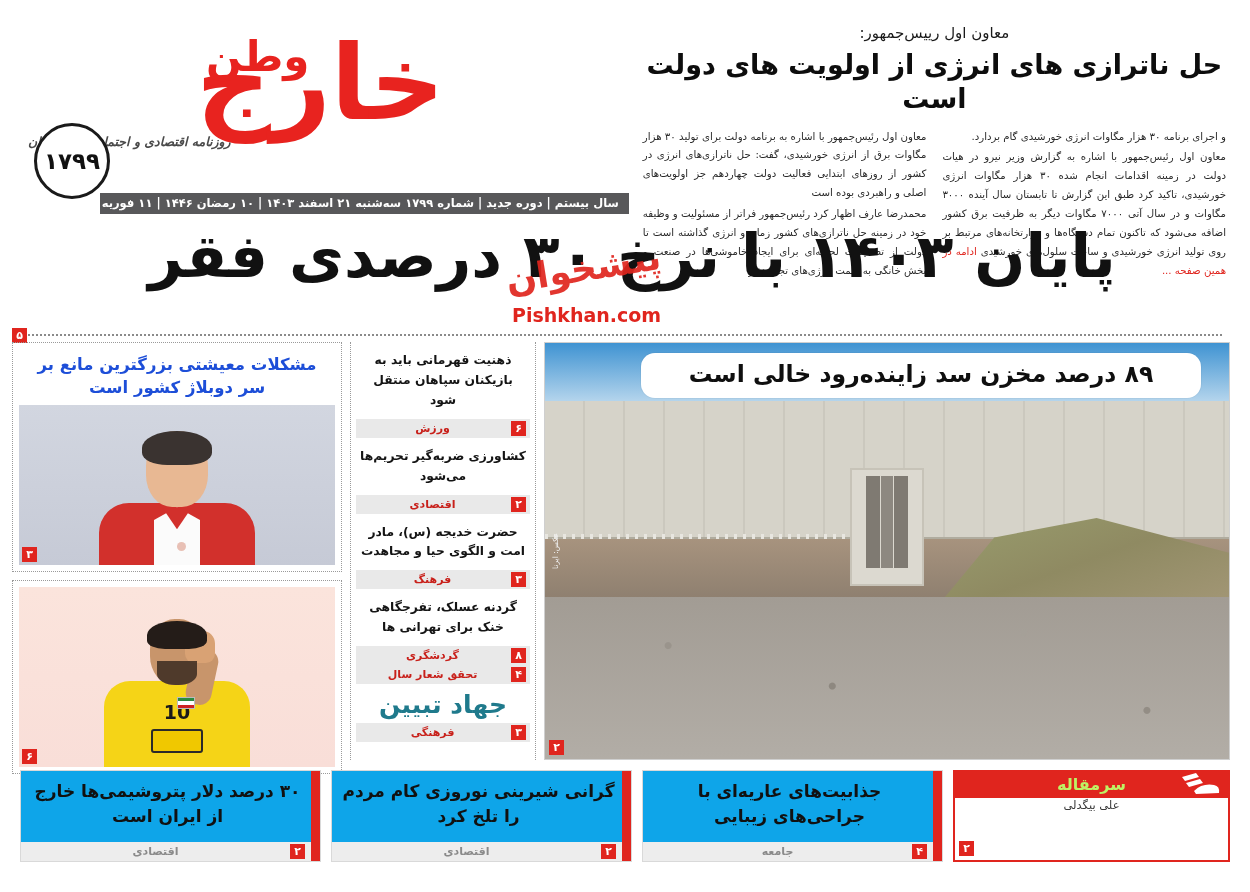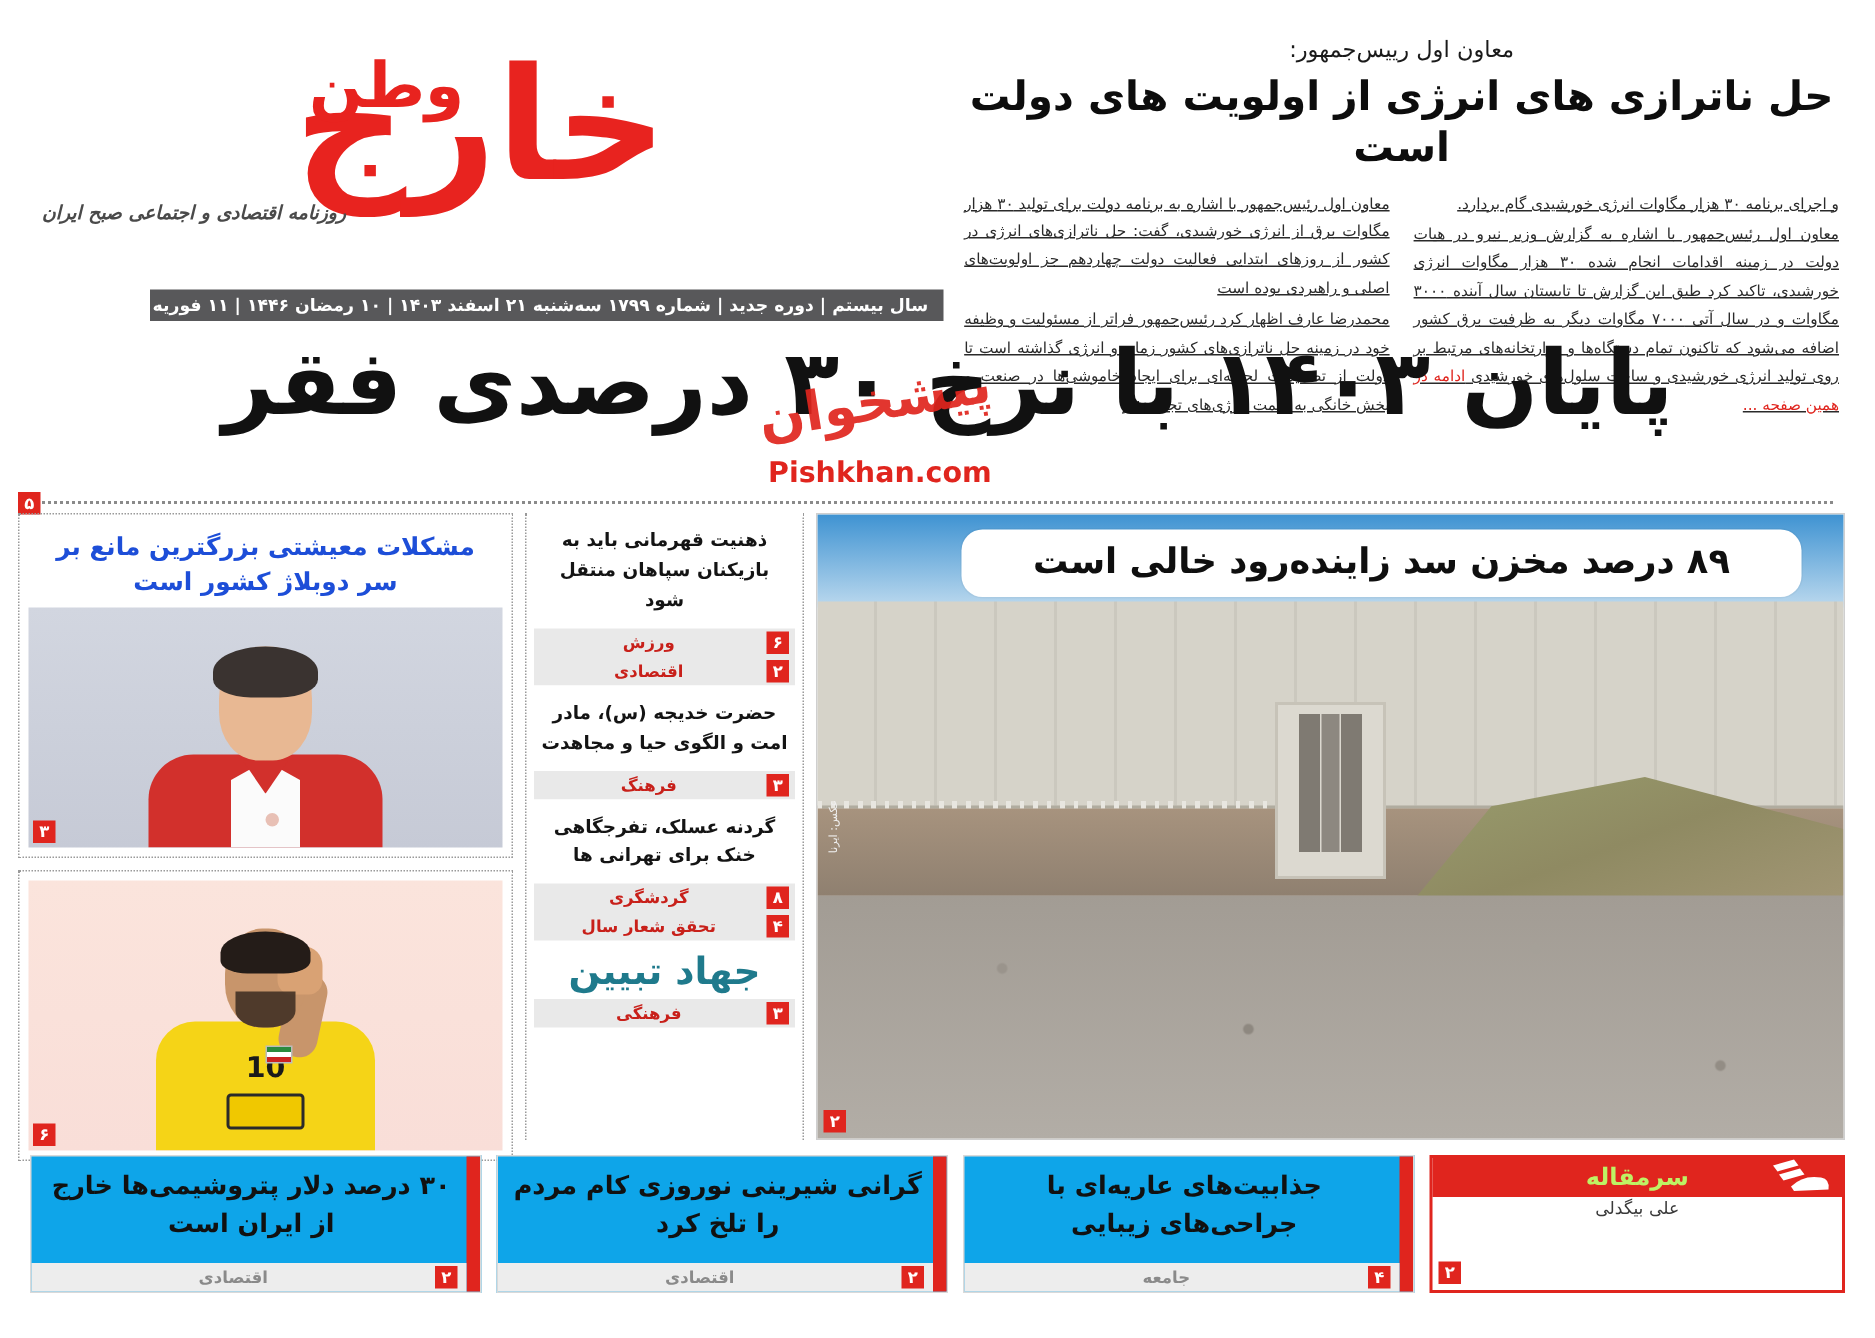--- a/index.html
+++ b/index.html
@@ -69,21 +69,21 @@
   
   .lead { width: 600px; padding: 14px 4px 0 4px; }
   .lead-kicker { text-align: center; font-size: 15px; color: #1a1a1a; margin-bottom: 6px; font-weight: normal; }
   .lead-title {
     text-align: center;
     font-size: 27px; font-weight: bold; color: #0d0d0d;
     line-height: 1.25; margin-bottom: 12px; letter-spacing: -0.5px;
   }
   .lead-cols { display: flex; gap: 16px; font-size: 10.2px; line-height: 1.85; color: #2a2a2a; text-align: justify; }
   .lead-cols > div { flex: 1; }
-  .lead-cols p { margin-bottom: 2px; text-decoration: underline; }
+  .lead-cols p { margin-bottom: 2px; }
   .more-link { color: #e0251e; }
 
   
   .headline-band { position: relative; padding: 4px 28px 0 28px; height: 112px; }
   .headline-big {
     text-align: center;
     font-size: 60px;
     font-weight: bold;
     color: #111;
     line-height: 1.08;
@@ -257,20 +257,21 @@
 <body>
 
 <div class="page">
 
   <div class="masthead">
 
     <div class="logo-block">
       <div class="logo-word">خارج</div>
       <div class="logo-small">وطن</div>
       <div class="logo-sub">روزنامه اقتصادی و اجتماعی صبح ایران</div>
+      <div class="issue-circle">۱۷۹۹</div>
       <div class="info-bar">سال بیستم | دوره جدید | شماره ۱۷۹۹ سه‌شنبه ۲۱ اسفند ۱۴۰۳ | ۱۰ رمضان ۱۴۴۶ | ۱۱ فوریه ۲۰۲۵ | تک‌شماره ۱۲۰۰۰</div>
     </div>
 
     <div class="lead">
       <div class="lead-kicker">معاون اول رییس‌جمهور:</div>
       <div class="lead-title">حل ناترازی های انرژی از اولویت های دولت است</div>
       <div class="lead-cols">
         <div>
           <p>و اجرای برنامه ۳۰ هزار مگاوات انرژی خورشیدی گام بردارد.</p>
           <p><span>معاون اول رئیس‌جمهور با اشاره به گزارش وزیر نیرو در هیات دولت در زمینه اقدامات انجام شده ۳۰ هزار مگاوات انرژی خورشیدی، تاکید کرد طبق این گزارش تا تابستان سال آینده ۳۰۰۰ مگاوات و در سال آتی ۷۰۰۰ مگاوات دیگر به ظرفیت برق کشور اضافه می‌شود که تاکنون تمام دستگاه‌ها و وزارتخانه‌های مرتبط بر روی تولید انرژی خورشیدی و ساخت سلول‌های خورشیدی</span> <span class="more-link">ادامه در همین صفحه ...</span></p>
@@ -334,20 +335,21 @@
 
       <div class="brief">
         <div class="brief-title">ذهنیت قهرمانی باید به بازیکنان سپاهان منتقل شود</div>
         <div class="brief-foot">
           <span class="pg-badge">۶</span>
           <span class="sect">ورزش</span>
         </div>
       </div>
 
       <div class="brief">
+        <div class="brief-title">کشاورزی ضربه‌گیر تحریم‌ها می‌شود</div>
         <div class="brief-foot">
           <span class="pg-badge">۲</span>
           <span class="sect">اقتصادی</span>
         </div>
       </div>
 
       <div class="brief">
         <div class="brief-title">حضرت خدیجه (س)، مادر امت و الگوی حیا و مجاهدت</div>
         <div class="brief-foot">
           <span class="pg-badge">۳</span>

